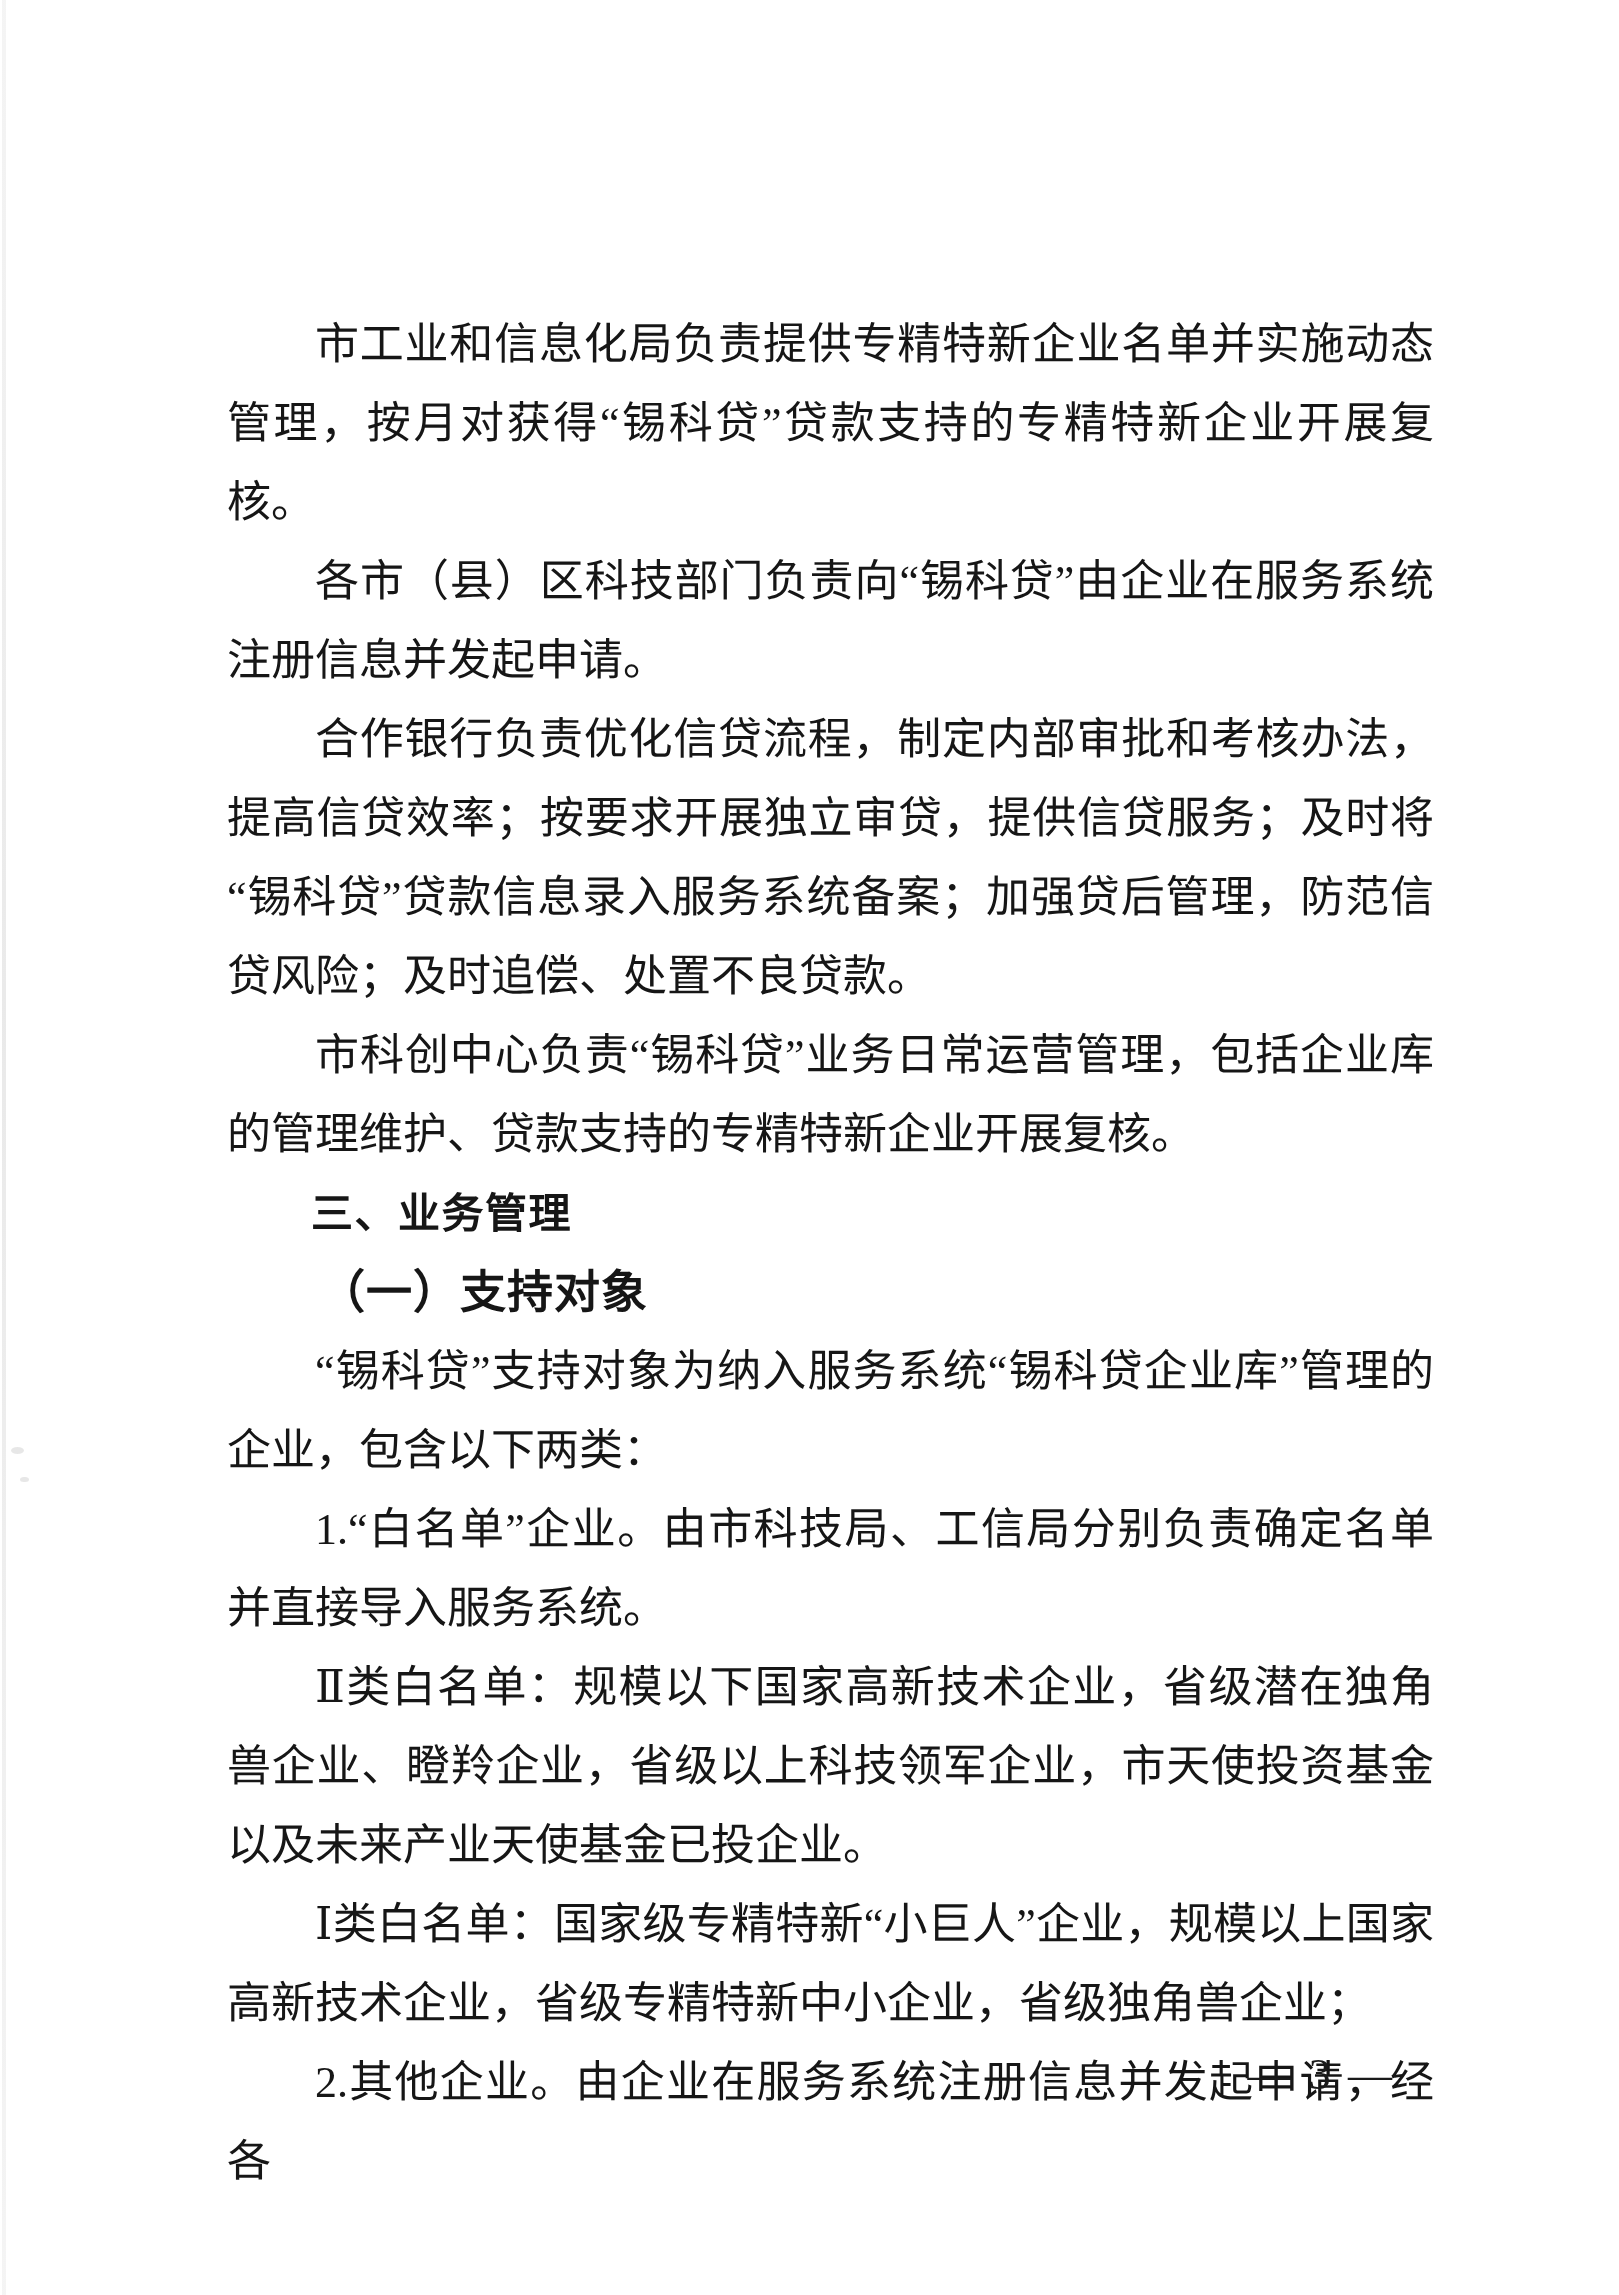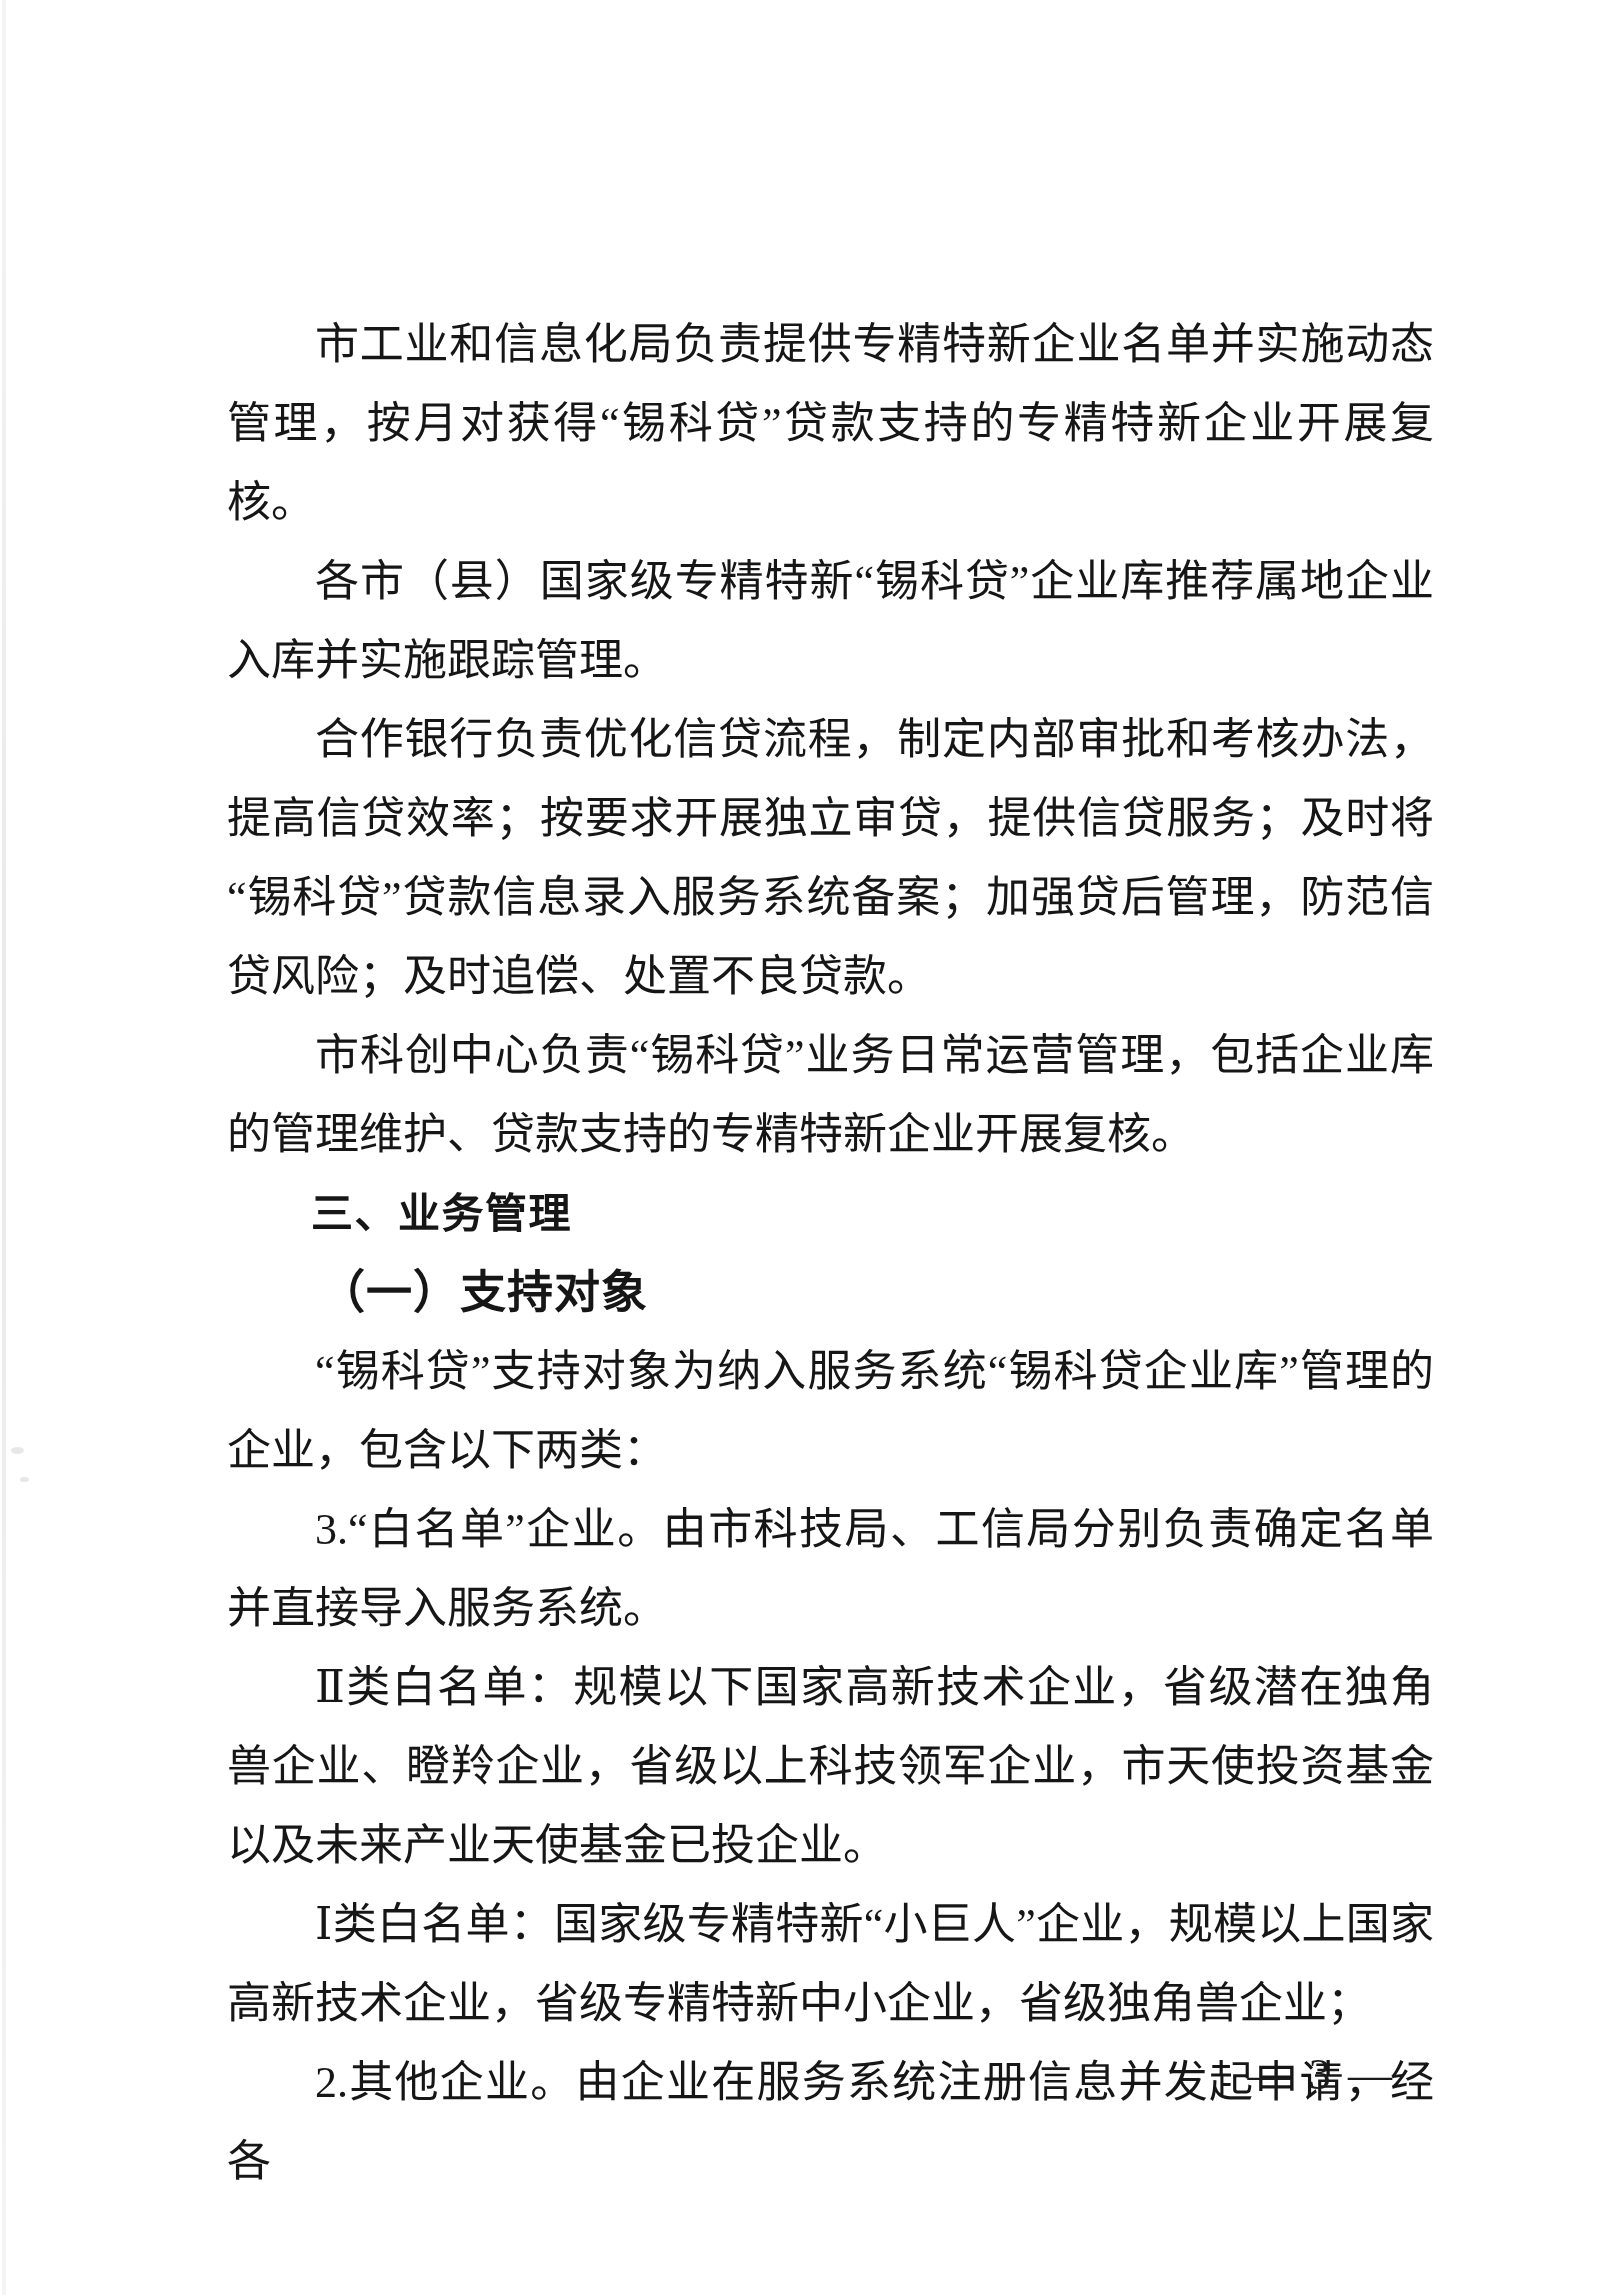--- a/index.html
+++ b/index.html
@@ -93,27 +93,27 @@
 <body>
 
 <div class="page">
 
   <div class="scan-edge"></div>
   <div class="smudge a"></div>
   <div class="smudge b"></div>
 
   <main class="content">
     <p class="body">市工业和信息化局负责提供专精特新企业名单并实施动态管理，按月对获得“锡科贷”贷款支持的专精特新企业开展复核。</p>
-    <p class="body">各市（县）国家级专精特新“锡科贷”企业库推荐属地企业入库并实施跟踪管理。</p>
+    <p class="body">各市（县）区科技部门负责向“锡科贷”由企业在服务系统注册信息并发起申请。</p>
     <p class="body">合作银行负责优化信贷流程，制定内部审批和考核办法，提高信贷效率；按要求开展独立审贷，提供信贷服务；及时将“锡科贷”贷款信息录入服务系统备案；加强贷后管理，防范信贷风险；及时追偿、处置不良贷款。</p>
     <p class="body">市科创中心负责“锡科贷”业务日常运营管理，包括企业库的管理维护、贷款支持的专精特新企业开展复核。</p>
     <h2 class="hei">三、业务管理</h2>
     <h3 class="kai">（一）支持对象</h3>
     <p class="body">“锡科贷”支持对象为纳入服务系统“锡科贷企业库”管理的企业，包含以下两类：</p>
-    <p class="body">3.“白名单”企业。由市科技局、工信局分别负责确定名单并直接导入服务系统。</p>
+    <p class="body">1.“白名单”企业。由市科技局、工信局分别负责确定名单并直接导入服务系统。</p>
     <p class="body">Ⅱ类白名单：规模以下国家高新技术企业，省级潜在独角兽企业、瞪羚企业，省级以上科技领军企业，市天使投资基金以及未来产业天使基金已投企业。</p>
     <p class="body">Ⅰ类白名单：国家级专精特新“小巨人”企业，规模以上国家高新技术企业，省级专精特新中小企业，省级独角兽企业；</p>
     <p class="body">2.其他企业。由企业在服务系统注册信息并发起申请，经各</p>
   </main>
 
   <footer class="page-number">— 3 —</footer>
 
 </div>
 
 

